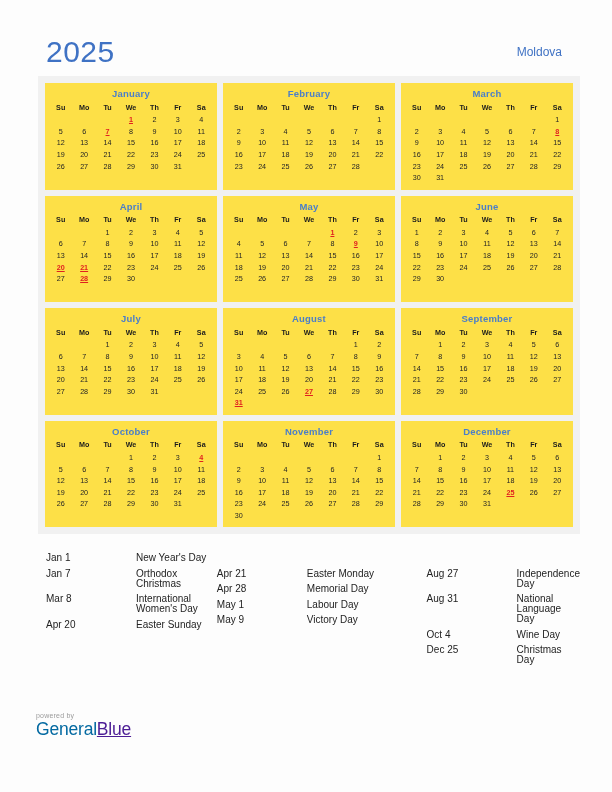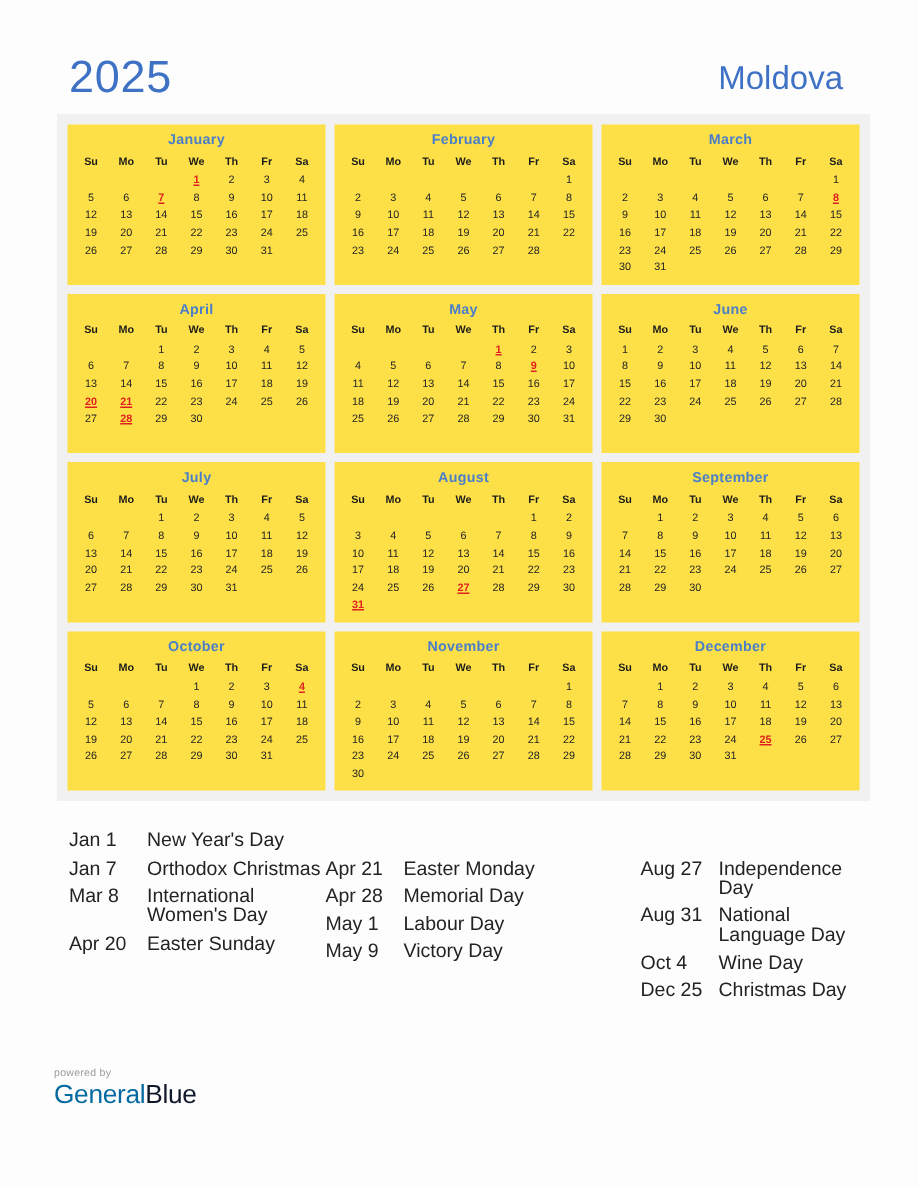--- a/index.html
+++ b/index.html
@@ -36,21 +36,21 @@
   }
   .year-title {
     color: #3f72c4;
     font-size: 30px;
     font-weight: 400;
     letter-spacing: 0.5px;
     line-height: 1;
   }
   .country-title {
     color: #3f72c4;
-    font-size: 22px;
+    font-size: 12px;
     font-weight: 400;
     line-height: 1;
   }
 
   
   .cal-container {
     position: absolute;
     left: 38px;
     top: 76px;
     width: 542px;
@@ -125,24 +125,25 @@
   }
   .legend-col {
     display: flex;
     flex-direction: column;
   }
   .legend-col.c1 { width: 190px; padding-left: 8px; }
   .legend-col.c2 { width: 180px; }
   .legend-col.c3 { width: 170px; margin-left: 48px; }
   .legend-row {
     display: flex;
-    font-size: 13px;
+    font-size: 10px;
     color: #232323;
     line-height: 1;
     margin-bottom: 5.6px;
+    gap: 38px;
   }
   .legend-row .ldate {
     width: 52px;
     flex: 0 0 52px;
   }
   .legend-row .lname {
     flex: 1 1 auto;
   }
   .legend-row.spacer {
     visibility: hidden;
@@ -159,21 +160,21 @@
     color: #9b9b9b;
     letter-spacing: 0.2px;
     margin-bottom: 2px;
   }
   .brand {
     font-size: 17.5px;
     line-height: 1;
     letter-spacing: -0.2px;
   }
   .brand .general { color: #0369a1; }
-  .brand .blue { color: #0f172a; }
+  .brand .blue { color: #4c1d95; text-decoration: underline; }
 </style>
 </head>
 <body>
 
 <div class="page">
 
   <div class="header">
     <div class="year-title">2025</div>
     <div class="country-title">Moldova</div>
   </div>

